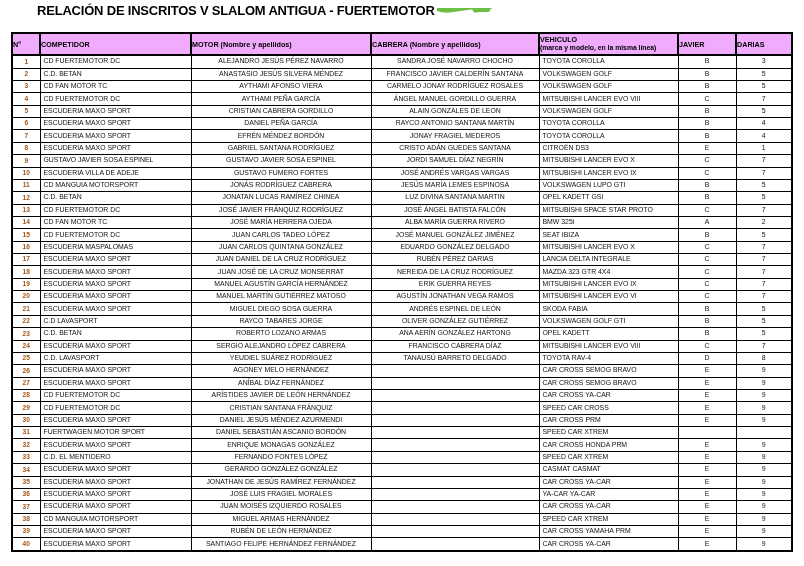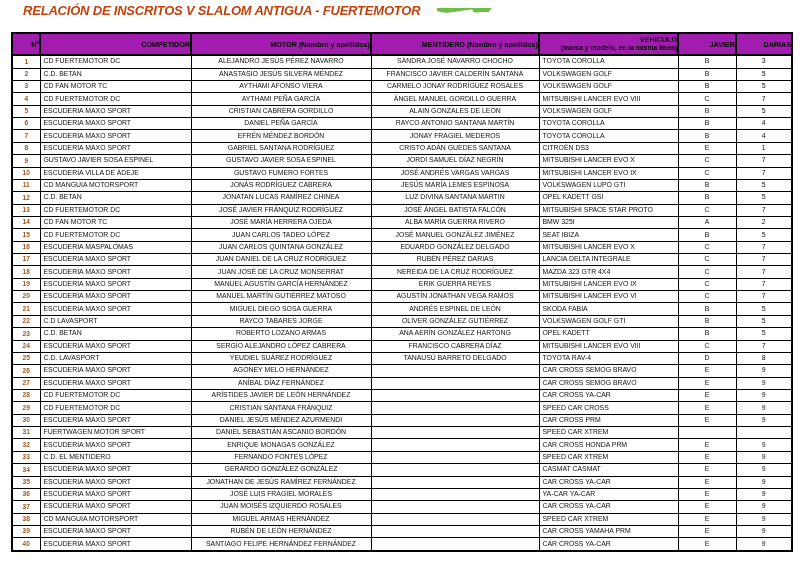--- a/index.html
+++ b/index.html
@@ -14,46 +14,45 @@
   }
   .logo-fragment {
     position: absolute;
     left: 437px;
     top: 0;
     width: 55px;
     height: 6px;
   }
   .title {
     position: absolute;
-    left: 23px;
+    left: 37px;
     top: 3px;
     font-size: 13px;
     font-weight: bold;
     letter-spacing: -0.2px;
-    color: #c2410c;
+    color: #000000;
     white-space: nowrap;
-    font-style: italic;
   }
   table.entries {
     position: absolute;
     left: 11px;
     top: 32px;
     width: 780px;
     height: 520px;
     border-collapse: collapse;
     table-layout: fixed;
     border: 2.5px solid #000000;
   }
   table.entries th {
-    background: #a21caf;
+    background: #f0abfc;
     border: 2px solid #000000;
     font-size: 7.2px;
     font-weight: bold;
     color: #000000;
-    text-align: right;
+    text-align: left;
     vertical-align: middle;
     line-height: 1.25;
     overflow: hidden;
     white-space: nowrap;
   }
   table.entries thead tr { height: 22px; }
   table.entries th .sub { font-size: 6.8px; font-weight: bold; }
   table.entries td {
     border: 1.5px solid #000000;
     font-size: 6.9px;
@@ -95,21 +94,21 @@
       <col style="width:168px">
       <col style="width:139px">
       <col style="width:58px">
       <col style="width:56px">
     </colgroup>
     <thead>
       <tr>
         <th>Nº</th>
         <th>COMPETIDOR</th>
         <th>MOTOR (Nombre y apellidos)</th>
-        <th>MENTIDERO (Nombre y apellidos)</th>
+        <th>CABRERA (Nombre y apellidos)</th>
         <th>
           <div>VEHICULO</div>
           <div class="sub">(marca y modelo, en la misma línea)</div>
         </th>
         <th>JAVIER</th>
         <th>DARIAS</th>
       </tr>
     </thead>
     <tbody id="rows">
         <tr>

